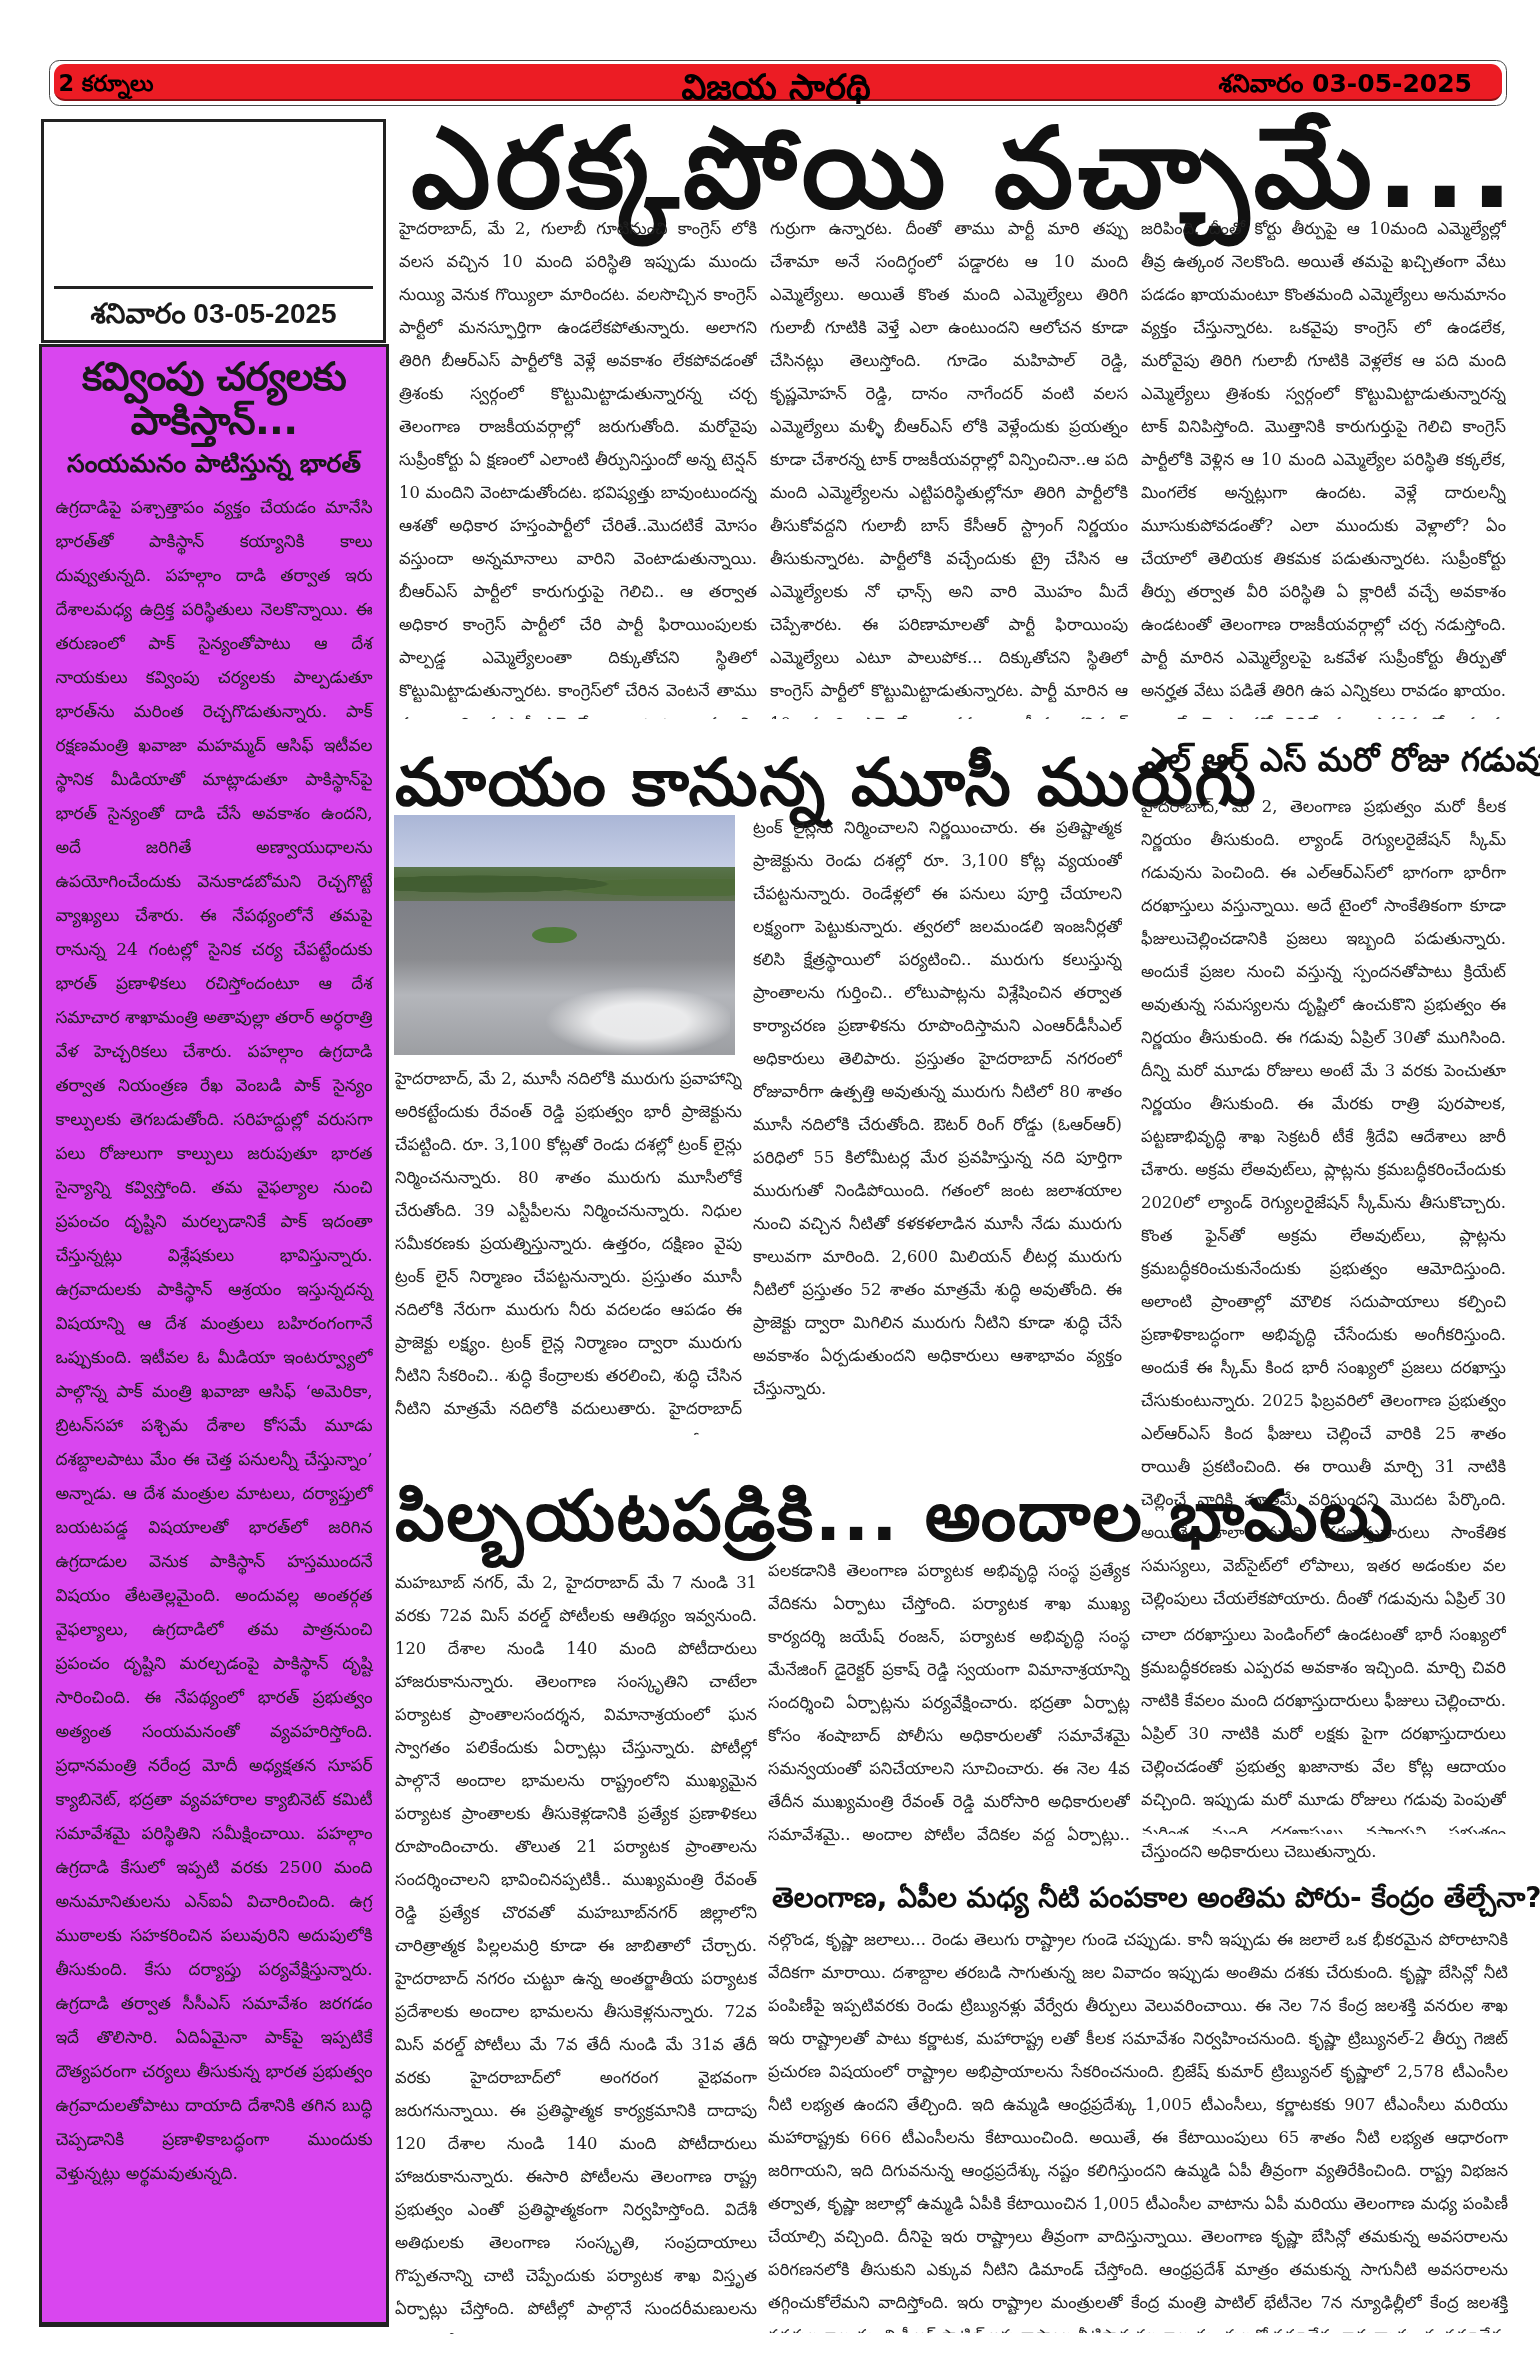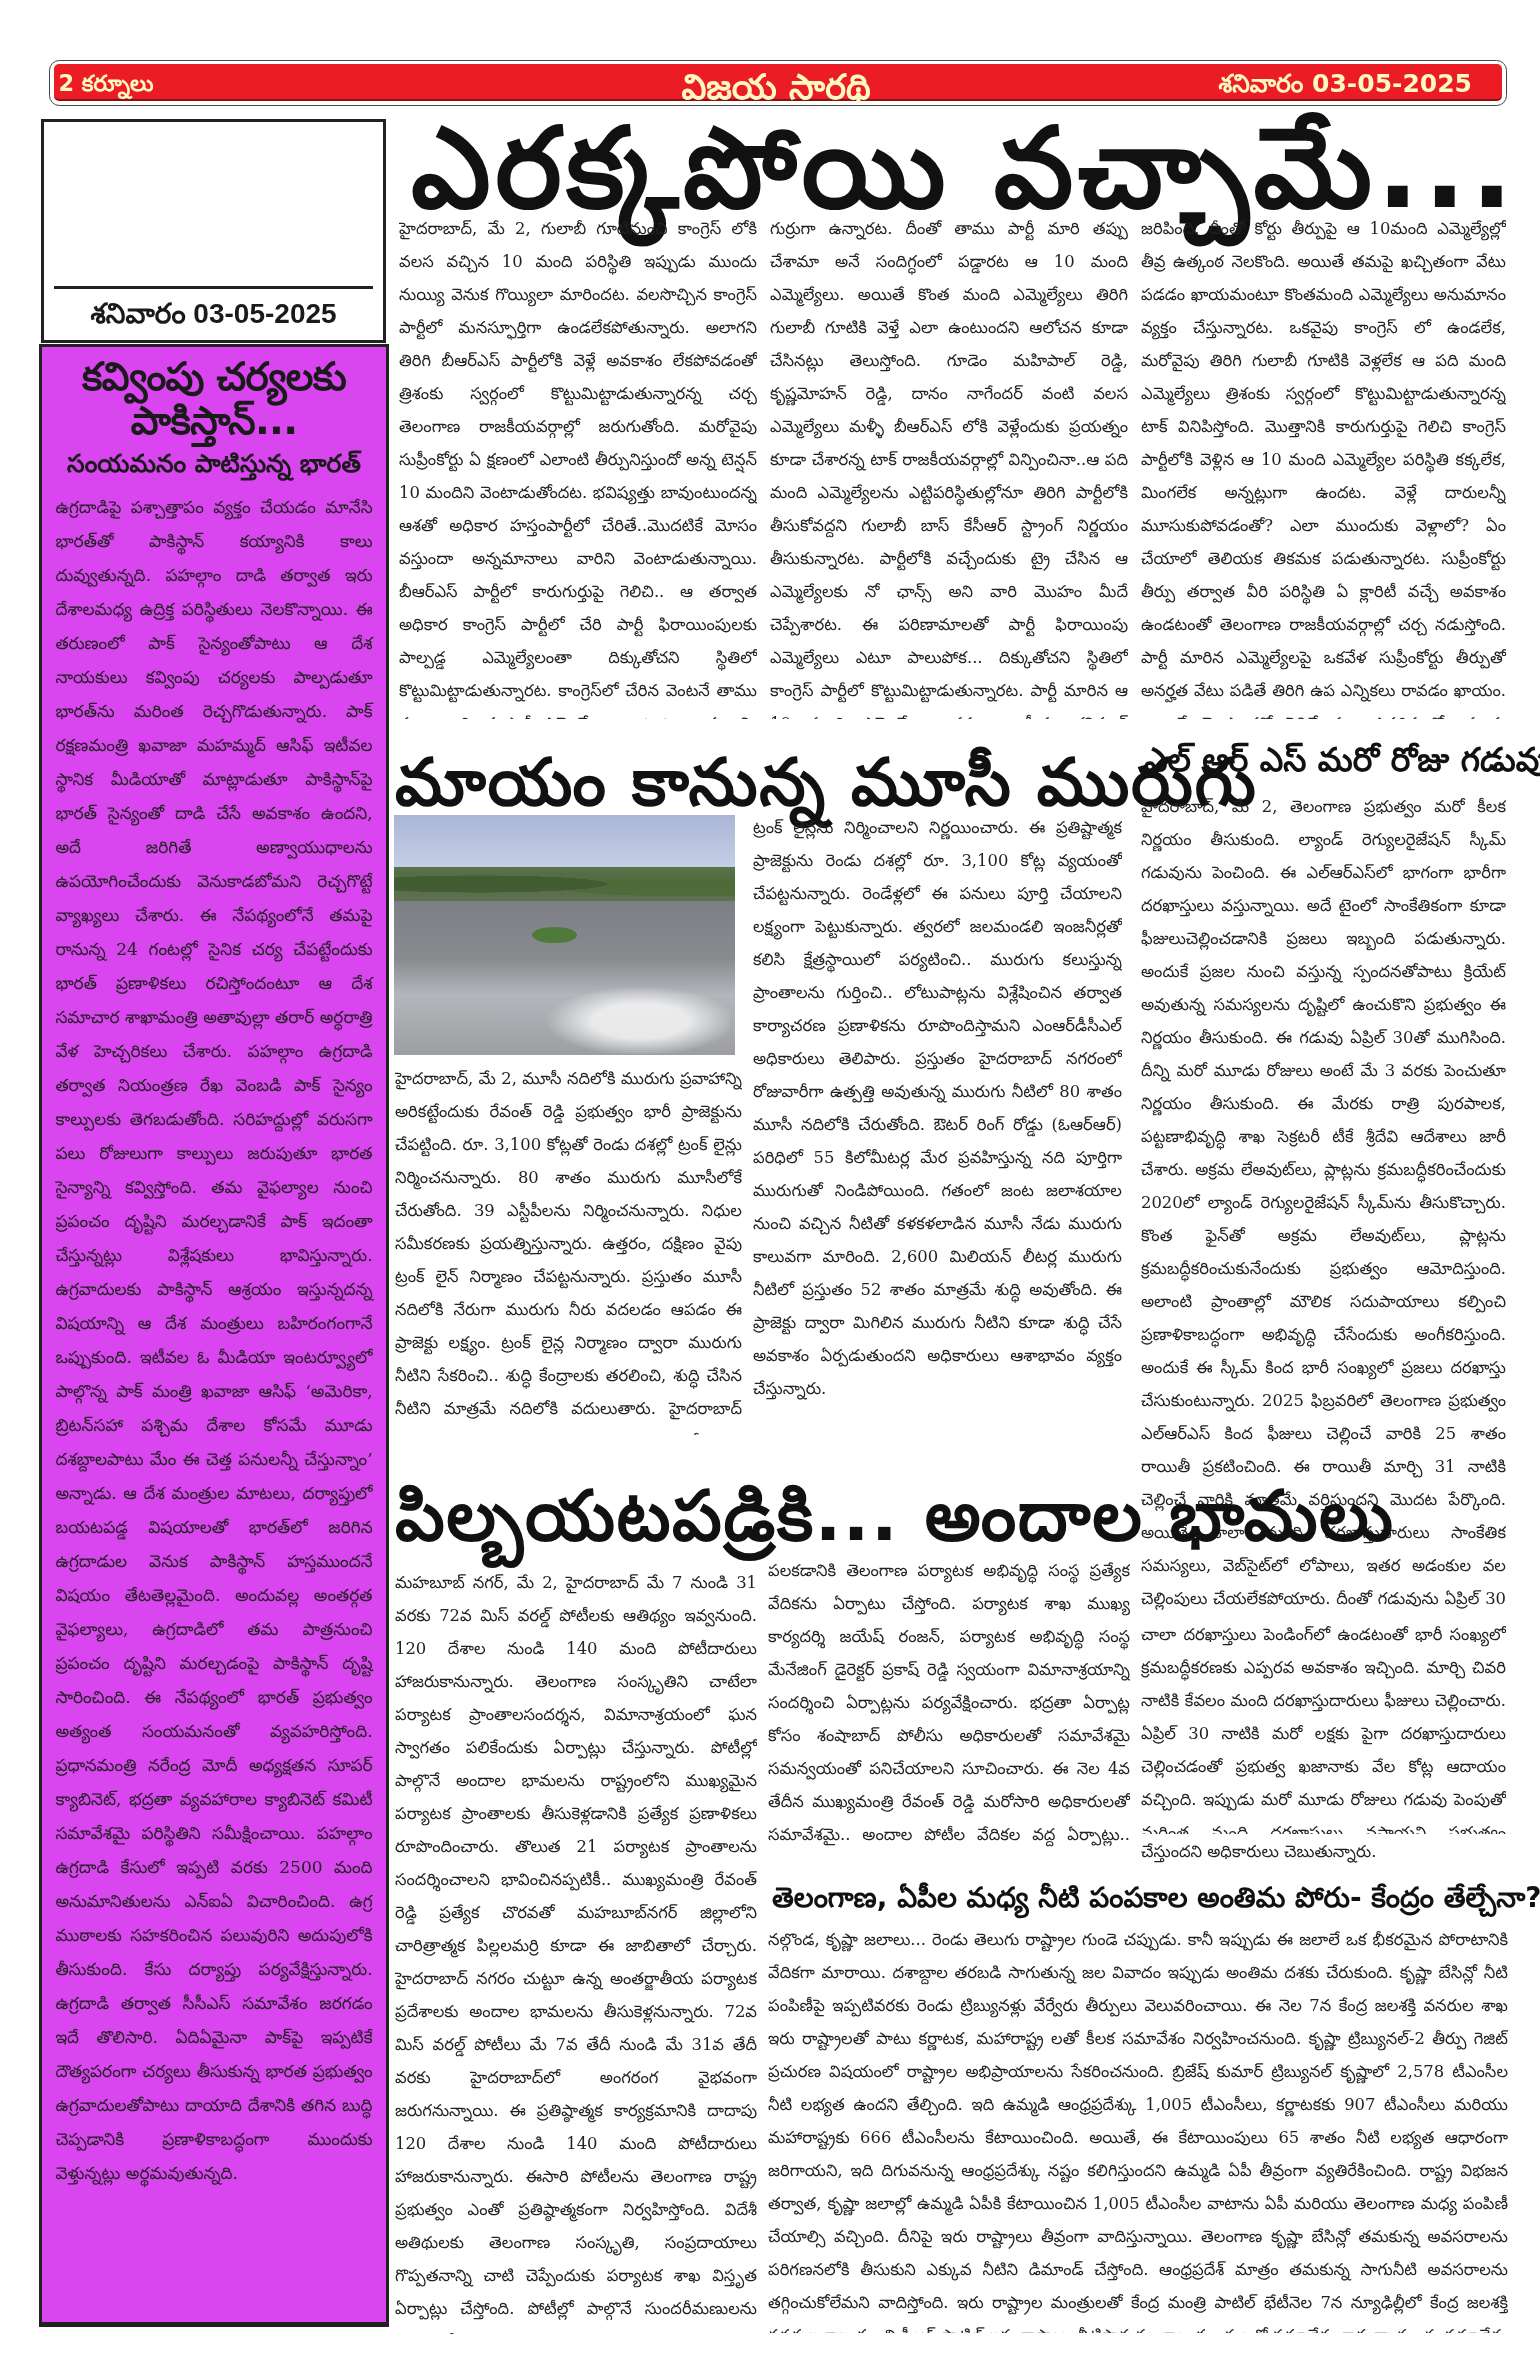--- a/index.html
+++ b/index.html
@@ -9,23 +9,23 @@
     font-family: "DejaVu Serif", serif; color: #1a1a1a;
   }
   .abs { position: absolute; }
   
   .mast-outer {
     left: 49px; top: 60px; width: 1458px; height: 46px;
     border: 1.5px solid #444; border-radius: 10.4px; background: #fff;
   }
   .mast {
     left: 54px; top: 64px; width: 1448px; height: 37px;
-    background: #ec1c24; border-radius: 5px;
+    background: #ec1c24; border-radius: 11px;
     border-bottom: 2.2px solid #8a1015;
-    color: #fef9c3; font-family: "DejaVu Sans", sans-serif; font-weight: bold;
+    color: #000000; font-family: "DejaVu Sans", sans-serif; font-weight: bold;
   }
   .mast .left { position: absolute; left: 4.5px; top: 6px; font-size: 22.4px; }
   .mast .center { position: absolute; left: 0; right: 4px; top: 3px; text-align: center; font-size: 35px; }
   .mast .right { position: absolute; right: 30px; top: 4.5px; font-size: 25px; }
 
   
   .ed-title-box {
     left: 41px; top: 119px; width: 345px; height: 224px;
     border: 3.7px solid #222; background: #fff;
   }

